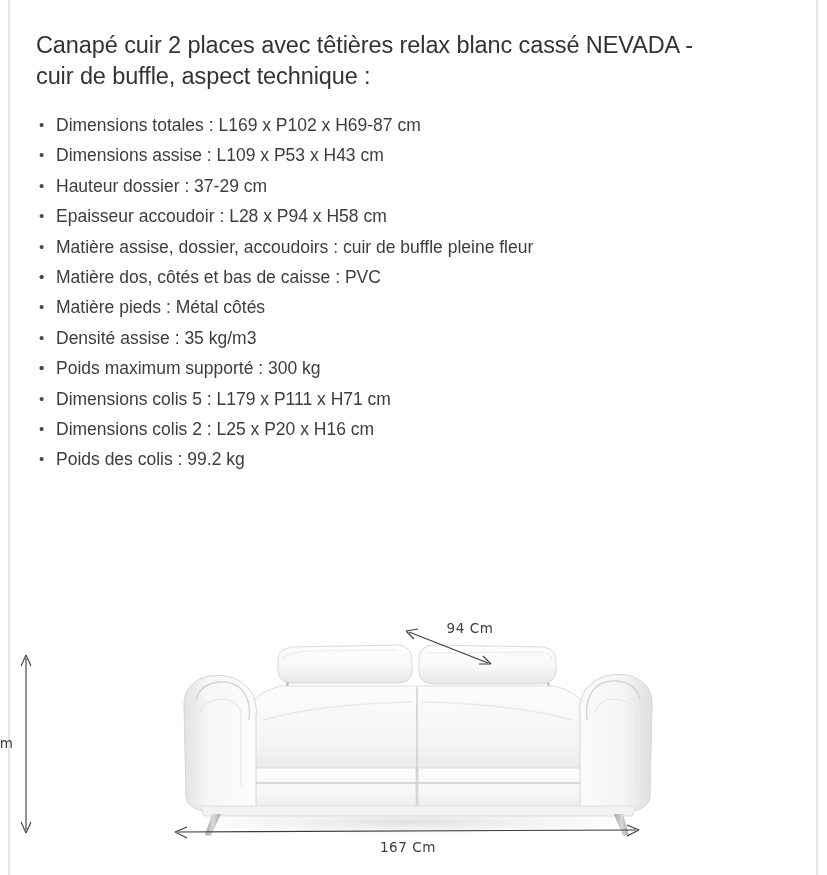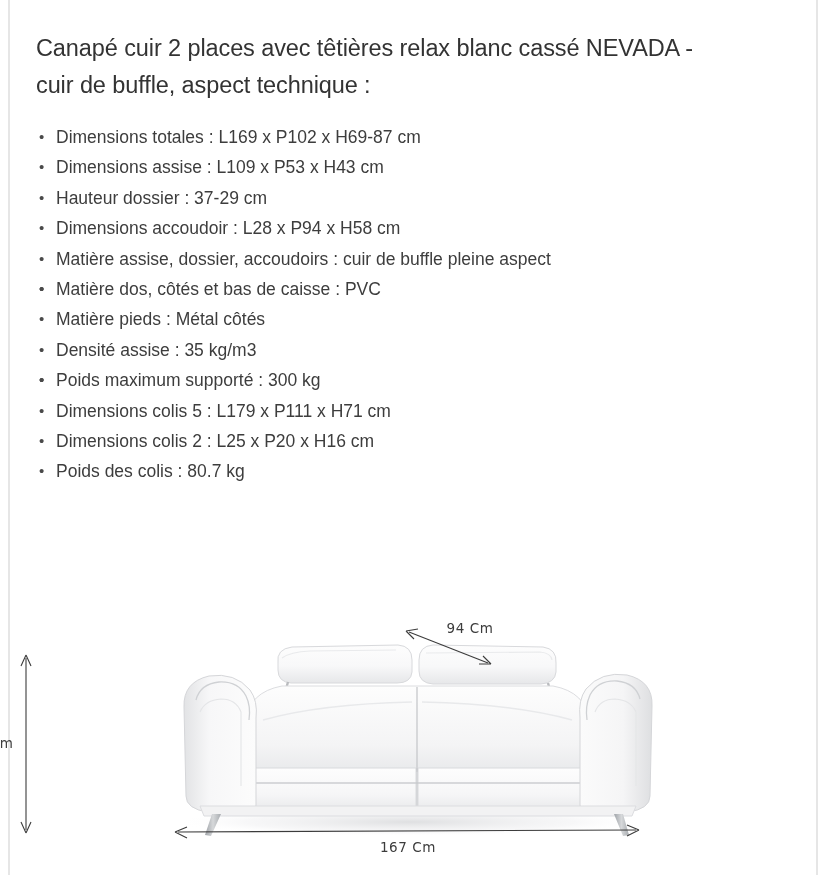--- a/index.html
+++ b/index.html
@@ -30,21 +30,21 @@
 
   .content {
     position: absolute;
     left: 36px;
     top: 30px;
     width: 700px;
   }
 
   .product-title {
     font-size: 23.5px;
-    line-height: 37px;
+    line-height: 31px;
     font-weight: 400;
     color: #333333;
     margin: 0 0 18px 0;
     letter-spacing: -0.1px;
   }
 
   .spec-list {
     list-style: none;
     margin: 0;
     padding: 0;
@@ -101,25 +101,25 @@
     <li class="spec-item">
       <span class="bullet">•</span>
       <span>Dimensions assise : L109 x P53 x H43 cm</span>
     </li>
     <li class="spec-item">
       <span class="bullet">•</span>
       <span>Hauteur dossier : 37-29 cm</span>
     </li>
     <li class="spec-item">
       <span class="bullet">•</span>
-      <span>Dimensions accoudoir : L28 x P94 x H58 cm</span>
-    </li>
-    <li class="spec-item">
-      <span class="bullet">•</span>
-      <span>Matière assise, dossier, accoudoirs : cuir de buffle pleine aspect</span>
+      <span>Epaisseur accoudoir : L28 x P94 x H58 cm</span>
+    </li>
+    <li class="spec-item">
+      <span class="bullet">•</span>
+      <span>Matière assise, dossier, accoudoirs : cuir de buffle pleine fleur</span>
     </li>
     <li class="spec-item">
       <span class="bullet">•</span>
     </li>
     <li class="spec-item">
       <span class="bullet">•</span>
       <span>Matière dos, côtés et bas de caisse : PVC</span>
     </li>
     <li class="spec-item">
       <span class="bullet">•</span>
@@ -139,21 +139,21 @@
     <li class="spec-item">
       <span class="bullet">•</span>
       <span>Dimensions colis 5 : L179 x P111 x H71 cm</span>
     </li>
     <li class="spec-item">
       <span class="bullet">•</span>
       <span>Dimensions colis 2 : L25 x P20 x H16 cm</span>
     </li>
     <li class="spec-item">
       <span class="bullet">•</span>
-      <span>Poids des colis : 80.7 kg</span>
+      <span>Poids des colis : 99.2 kg</span>
     </li>
   </ul>
 </div>
 
 <div class="figure">
   <svg width="827" height="275" viewBox="0 0 827 275" xmlns="http://www.w3.org/2000/svg">
     <defs>
       <linearGradient id="gArmL" x1="0" y1="0" x2="1" y2="0">
         <stop offset="0" stop-color="#e2e3e5"></stop>
         <stop offset="0.35" stop-color="#f7f7f8"></stop>

